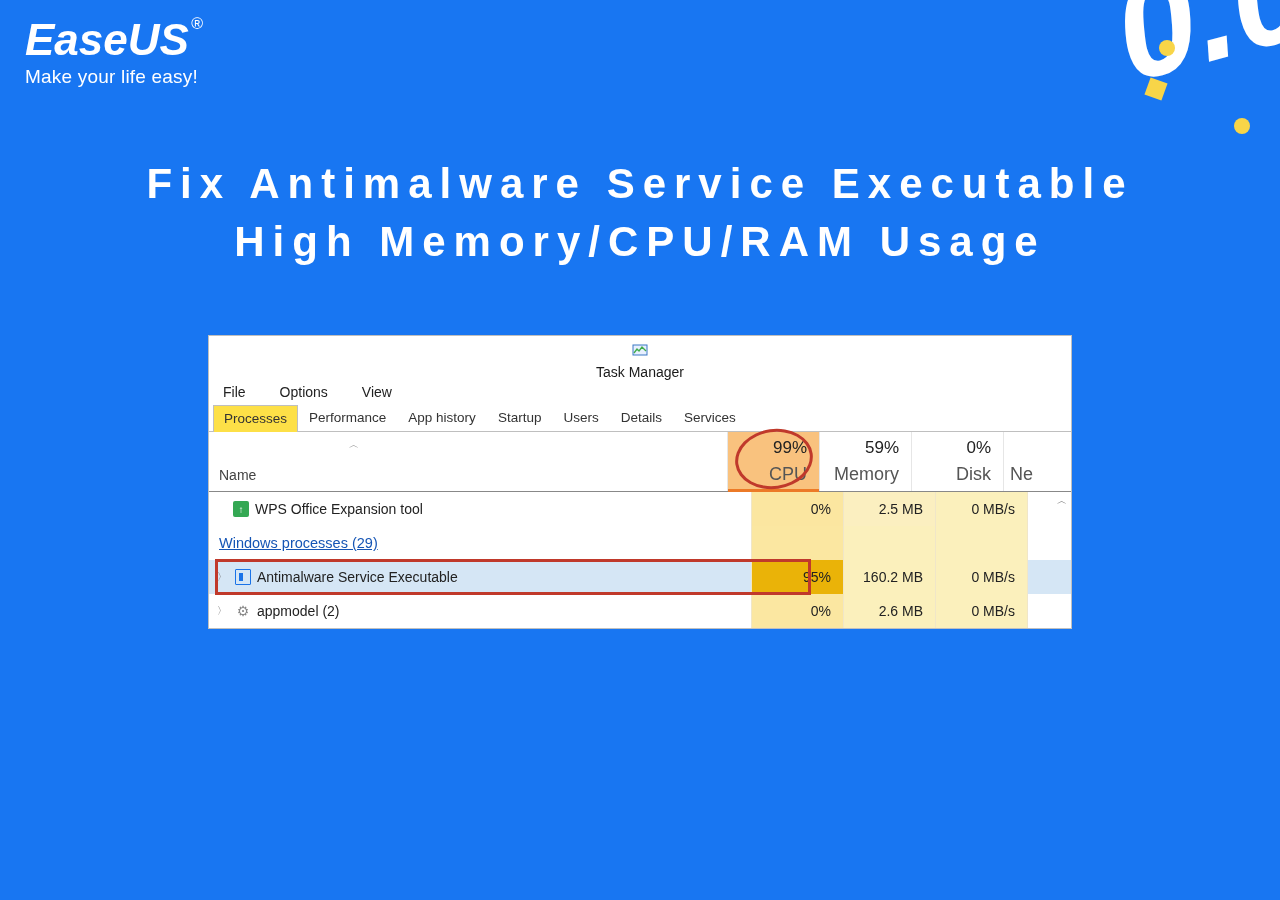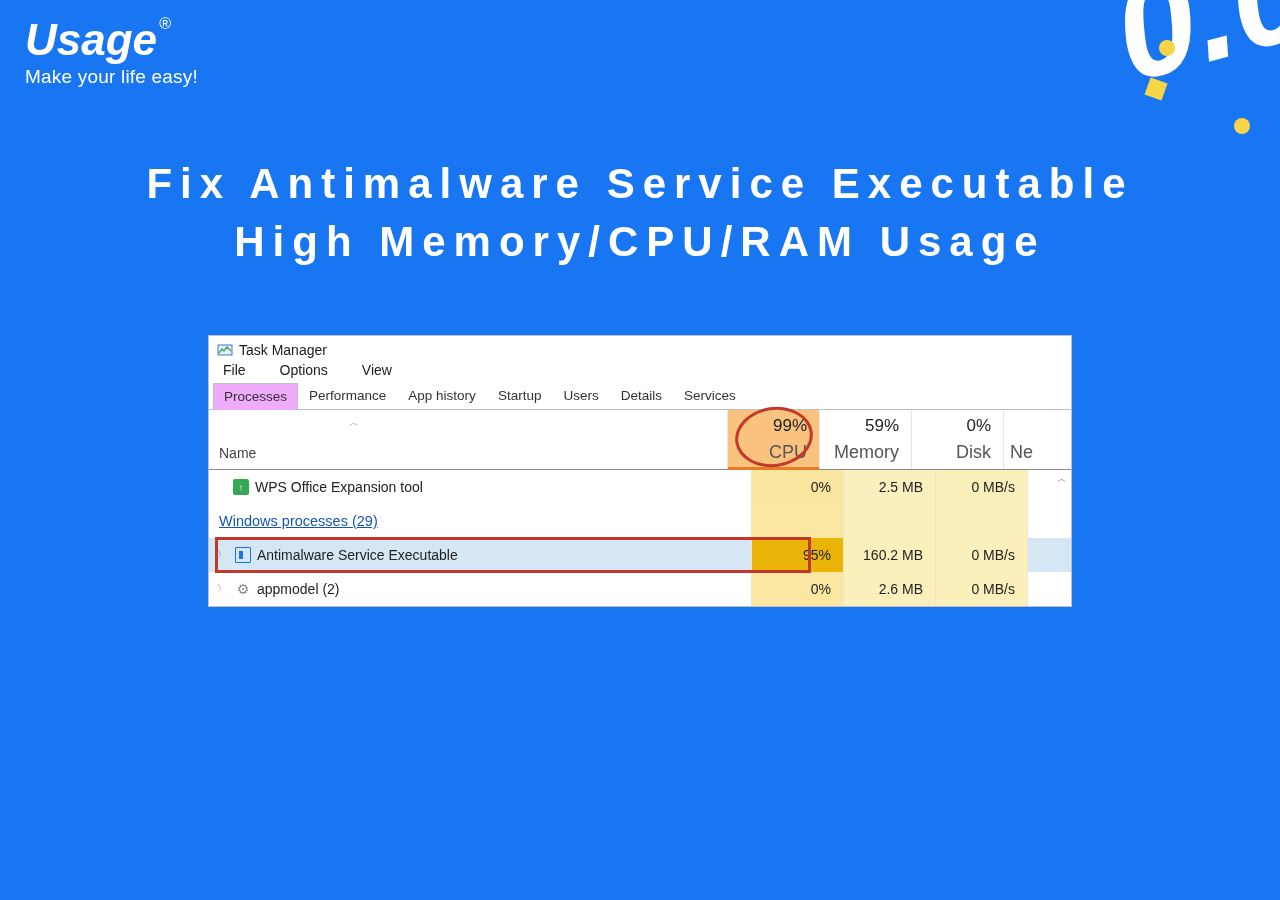--- a/index.html
+++ b/index.html
@@ -90,20 +90,21 @@
     background: #fff;
     border: 1px solid #bfbfbf;
     color: #1a1a1a;
     font-size: 14px;
   }
   .tm-titlebar {
     padding: 6px 8px 2px 8px;
     display: flex;
     align-items: center;
     gap: 6px;
+    flex-direction: column;
   }
   .tm-titlebar .tm-icon {
     width: 16px; height: 16px;
     display: inline-block;
     position: relative;
   }
   .tm-titlebar .tm-icon svg { width:16px; height:16px; }
   .tm-menubar {
     padding: 2px 10px 4px 14px;
     display: flex;
@@ -120,21 +121,21 @@
   .tm-tab {
     padding: 5px 10px 6px 10px;
     border: 1px solid transparent;
     border-bottom: none;
     position: relative;
     color: #333;
     cursor: default;
   }
   .tm-tab.active {
     border-color: #bfbfbf;
-    background: #f0abfc;
+    background: #fde047;
     top: 1px;
   }
   
   .cols {
     display: flex;
     border-bottom: 1px solid #888;
     height: 60px;
     font-size: 14px;
     color: #434343;
     position: relative;
@@ -258,21 +259,21 @@
 </head>
 <body>
 
 <div class="deco-o">0.0</div>
 <div class="deco-sq"></div>
 <div class="deco-dot1"></div>
 <div class="deco-dot2"></div>
 
 <div class="logo">
   <div class="brand">
-    <span>Usage</span><span class="reg">®</span>
+    <span>EaseUS</span><span class="reg">®</span>
   </div>
   <div class="tag">Make your life easy!</div>
 </div>
 
 <div class="title">
   <div>Fix Antimalware Service Executable</div>
   <div class="line2">High Memory/CPU/RAM Usage</div>
 </div>
 
 <div class="tm-window">

